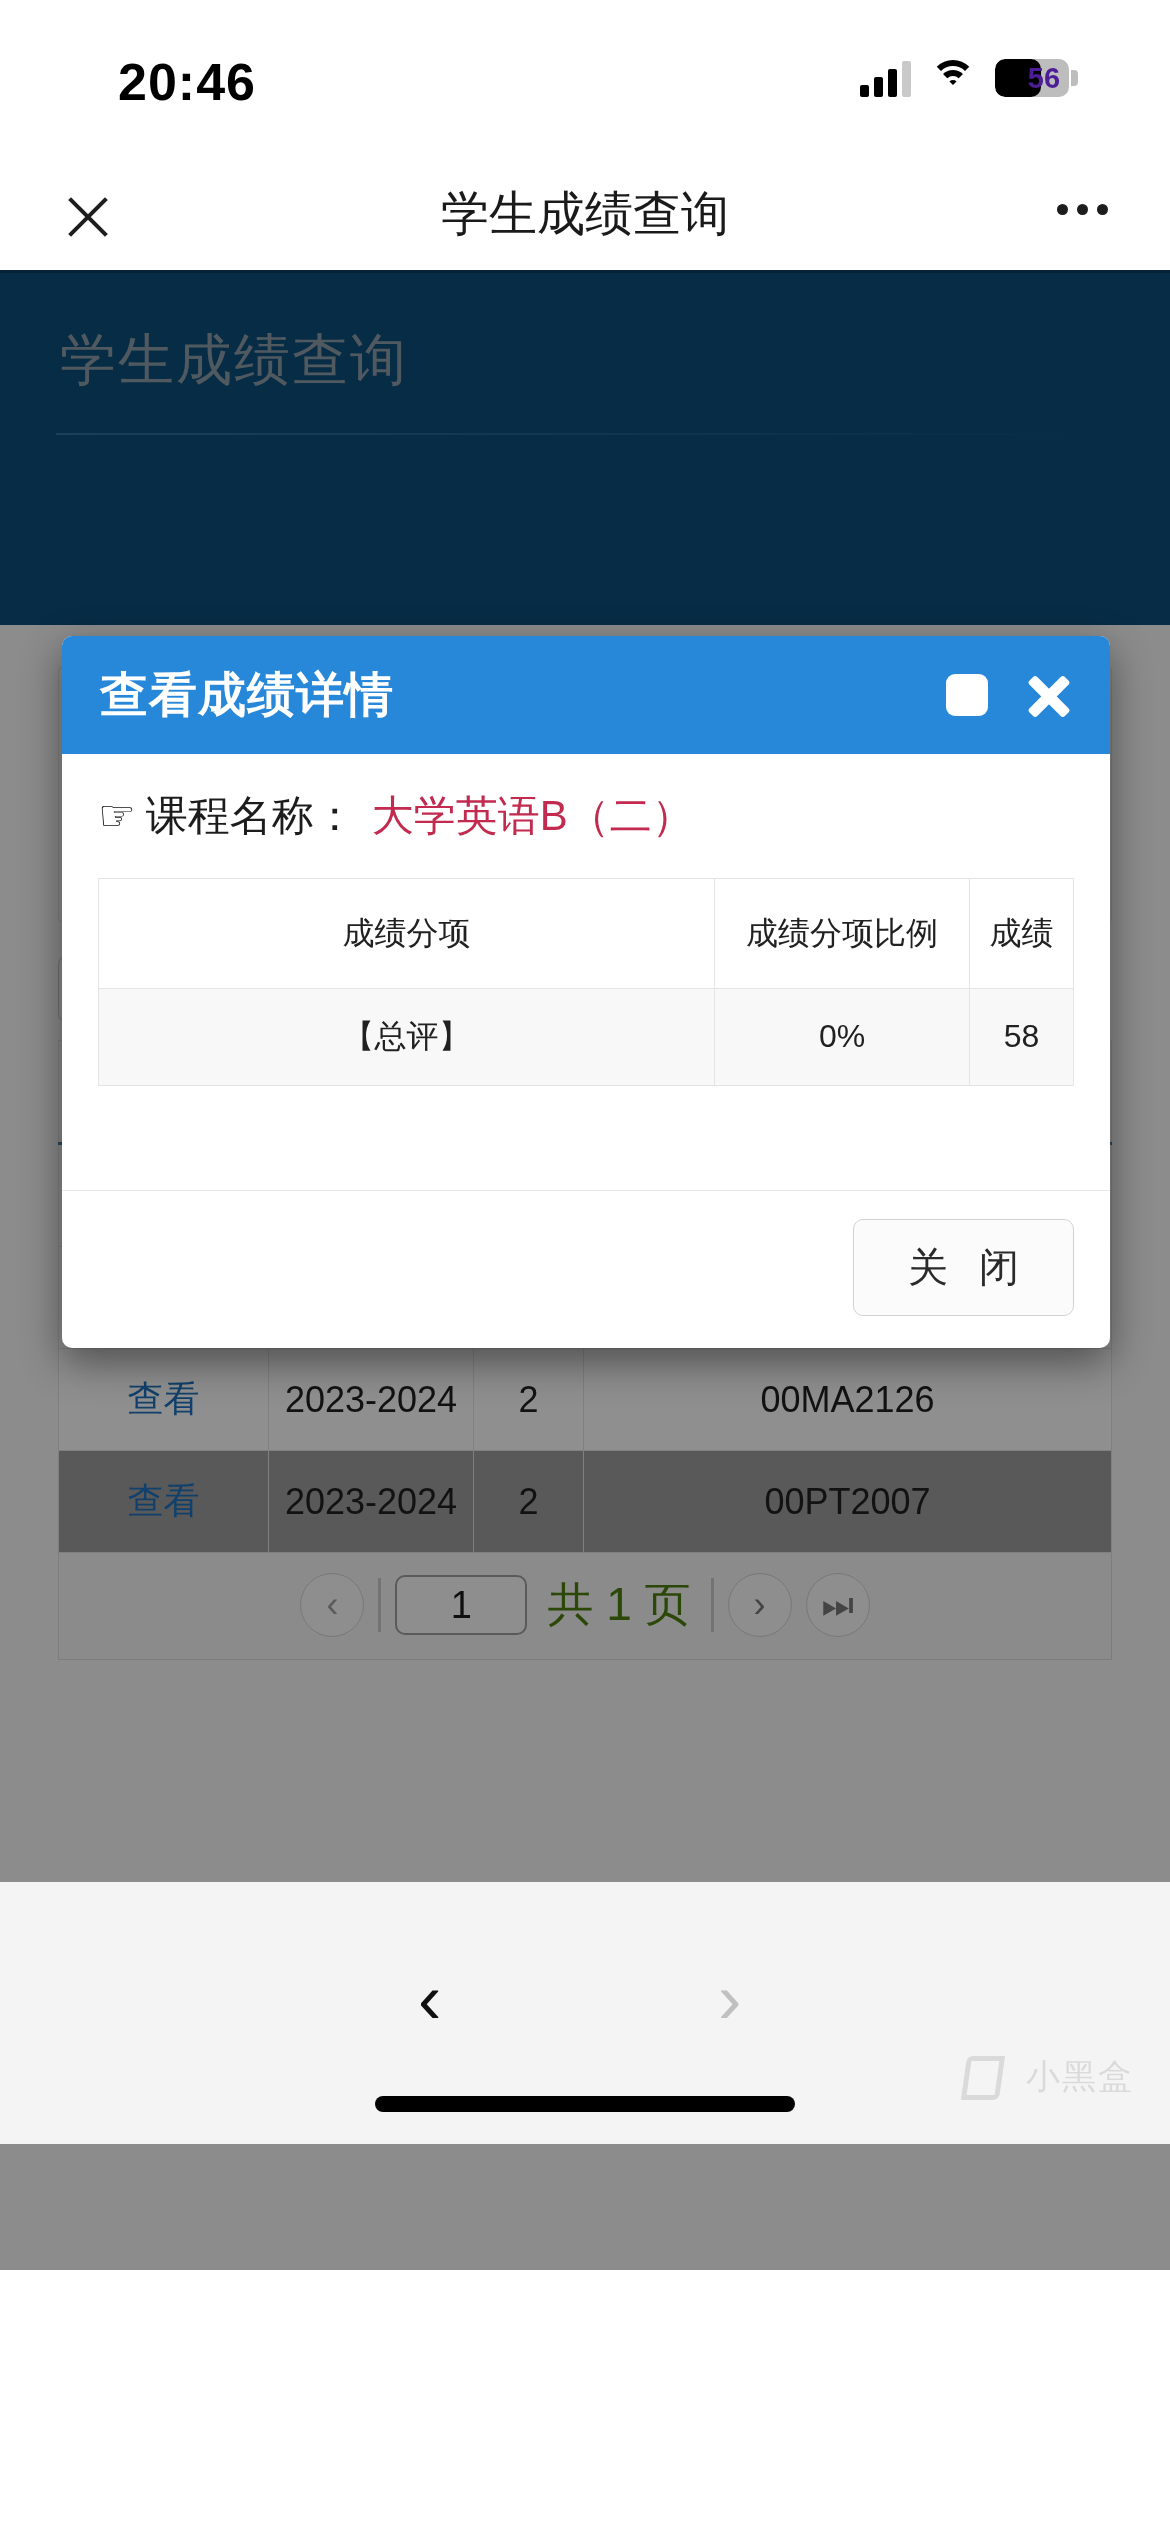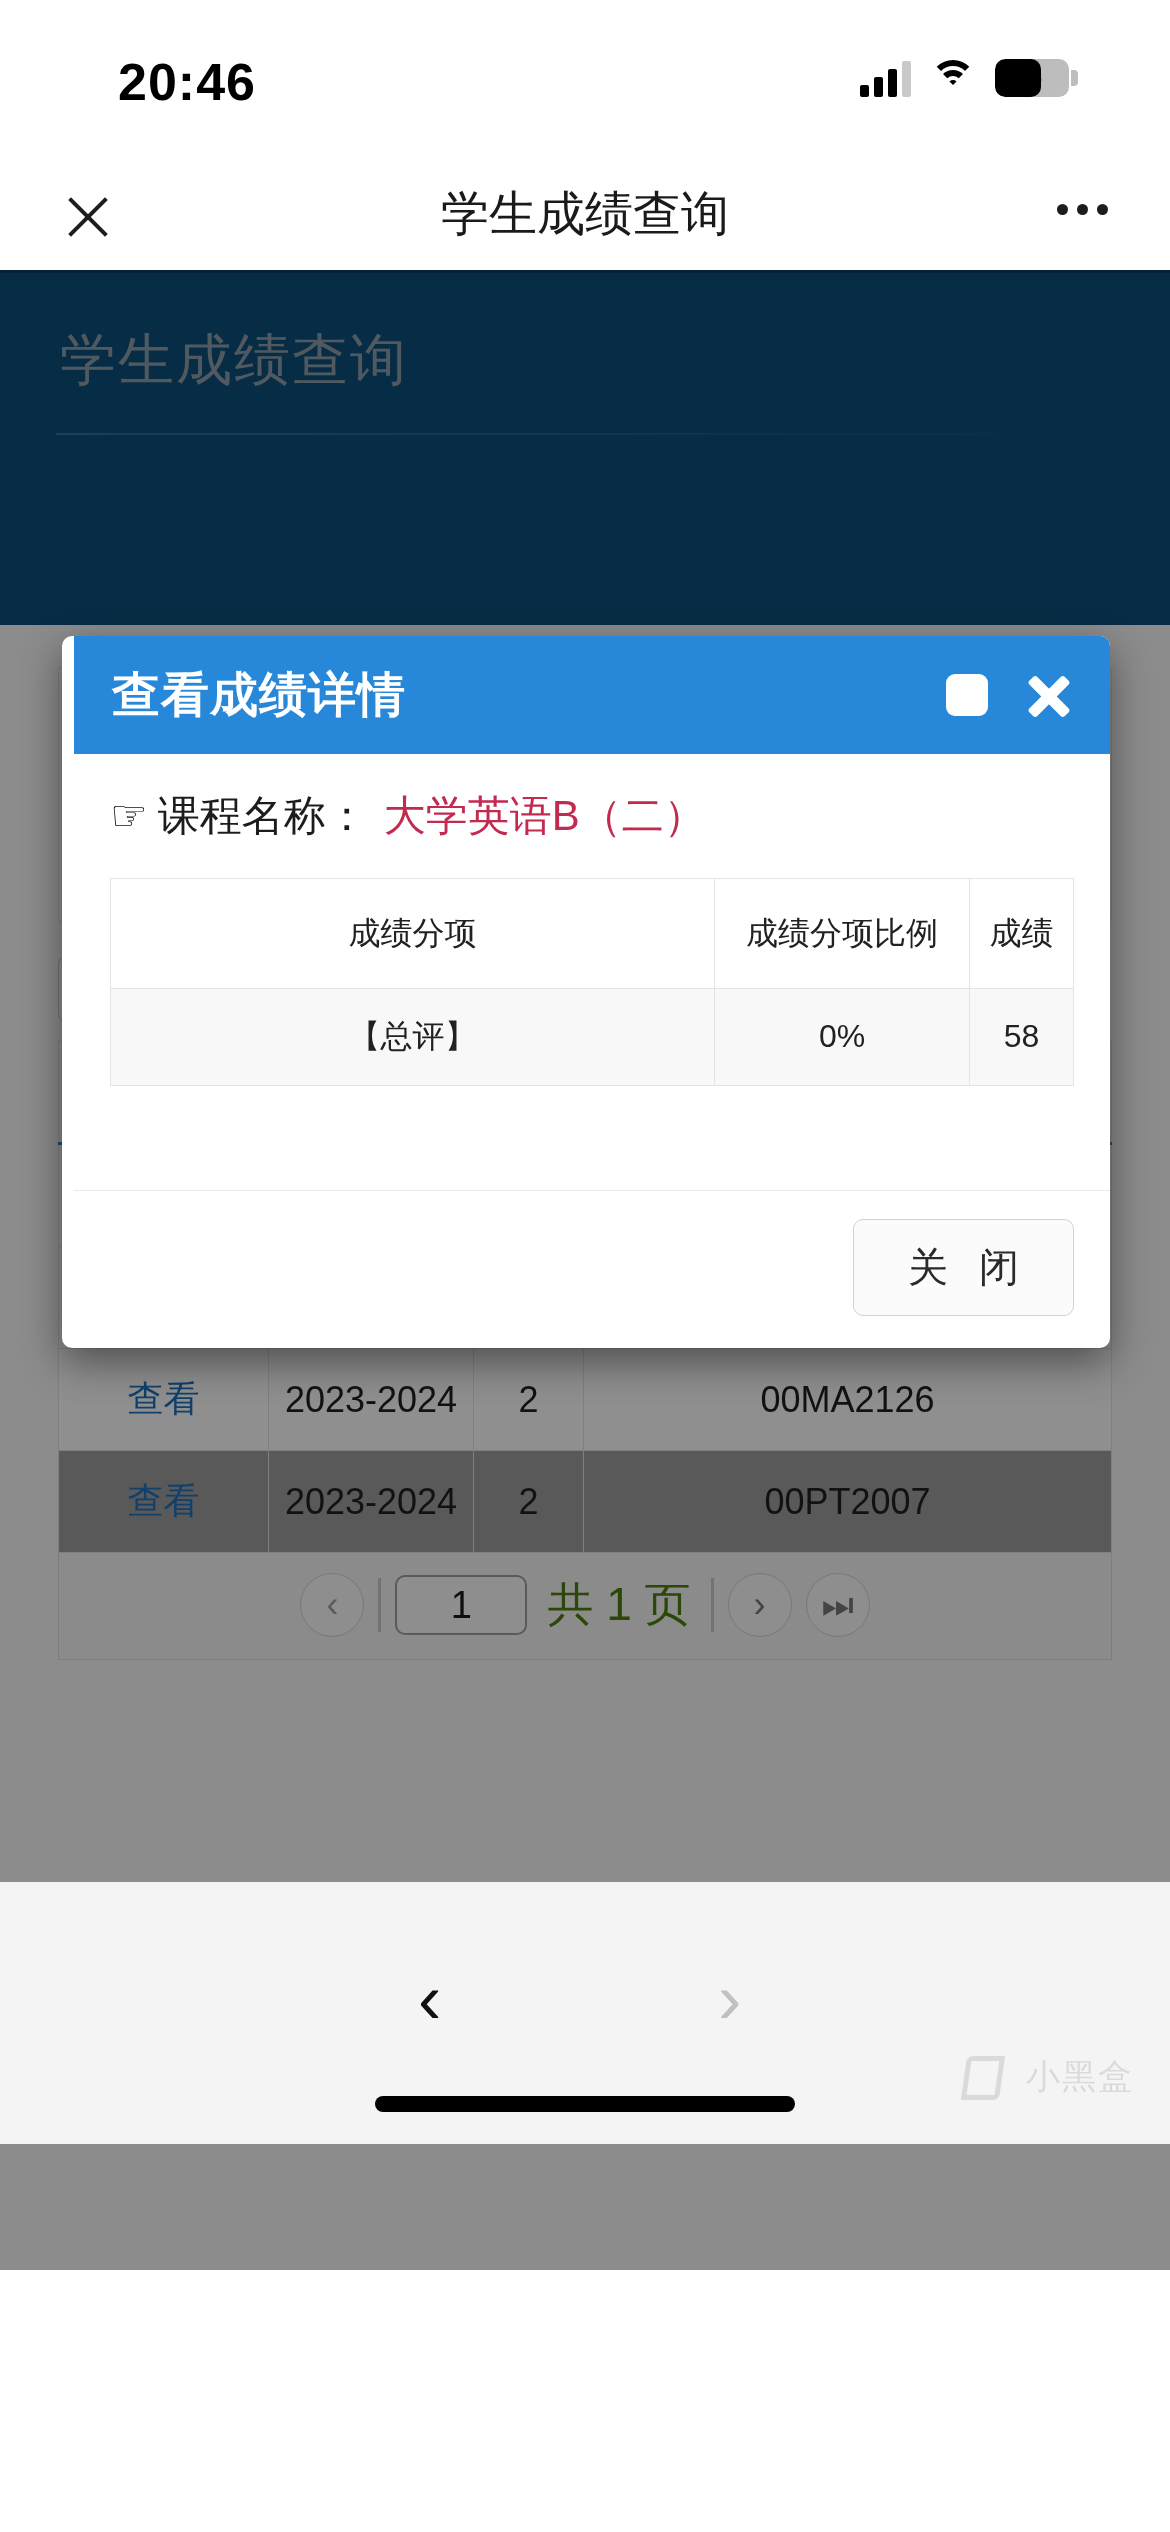--- a/index.html
+++ b/index.html
@@ -37,23 +37,23 @@
   .wifi span.c { width: 10px; height: 10px; top: 20px; border-width: 5px; }
   .batt {
     position: relative; width: 74px; height: 38px;
     border-radius: 10px; background: #bdbdbd; overflow: hidden;
   }
   .batt .fill {
     position: absolute; left: 0; top: 0; height: 100%; width: 62%;
     background: #000; border-radius: 10px;
   }
   .batt .num {
-    position: absolute; left: 0; top: 0; width: 100%; height: 100%;
+    position: absolute; left: 12px; top: 0; width: 100%; height: 100%;
     display: flex; align-items: center; justify-content: center;
-    font-size: 18px; font-weight: bold; color: #000000; letter-spacing: 0px;
+    font-size: 29px; font-weight: bold; color: #4c1d95; letter-spacing: 0px;
   }
   .batt-cap { width: 7px; height: 16px; background: #bdbdbd; border-radius: 0 4px 4px 0; margin-left: 2px; }
   .batt-wrap { display: flex; align-items: center; }
 
   
   .navbar {
     position: absolute; top: 160px; left: 0; width: 1170px; height: 110px;
     background: #ffffff;
   }
   .nav-close {
@@ -170,21 +170,20 @@
     position: absolute; top: 270px; left: 0; width: 1170px; height: 2000px;
     background: rgba(0,0,0,0.42);
   }
 
   
   .modal {
     position: absolute; left: 62px; top: 636px; width: 1048px;
     background: #ffffff; border-radius: 10px;
     box-shadow: 0 14px 40px rgba(0,0,0,0.45);
     overflow: hidden;
-    padding-left: 12px;
   }
   .modal-head {
     height: 118px; background: #2787d8; display: flex; align-items: center;
     padding: 0 34px 0 38px;
   }
   .modal-title { color: #ffffff; font-size: 48px; font-weight: bold; flex: 1; letter-spacing: 1px; }
   .m-max {
     width: 42px; height: 42px; background: #ffffff; border-radius: 9px; margin-right: 34px;
   }
   .m-close { position: relative; width: 54px; height: 54px; }

